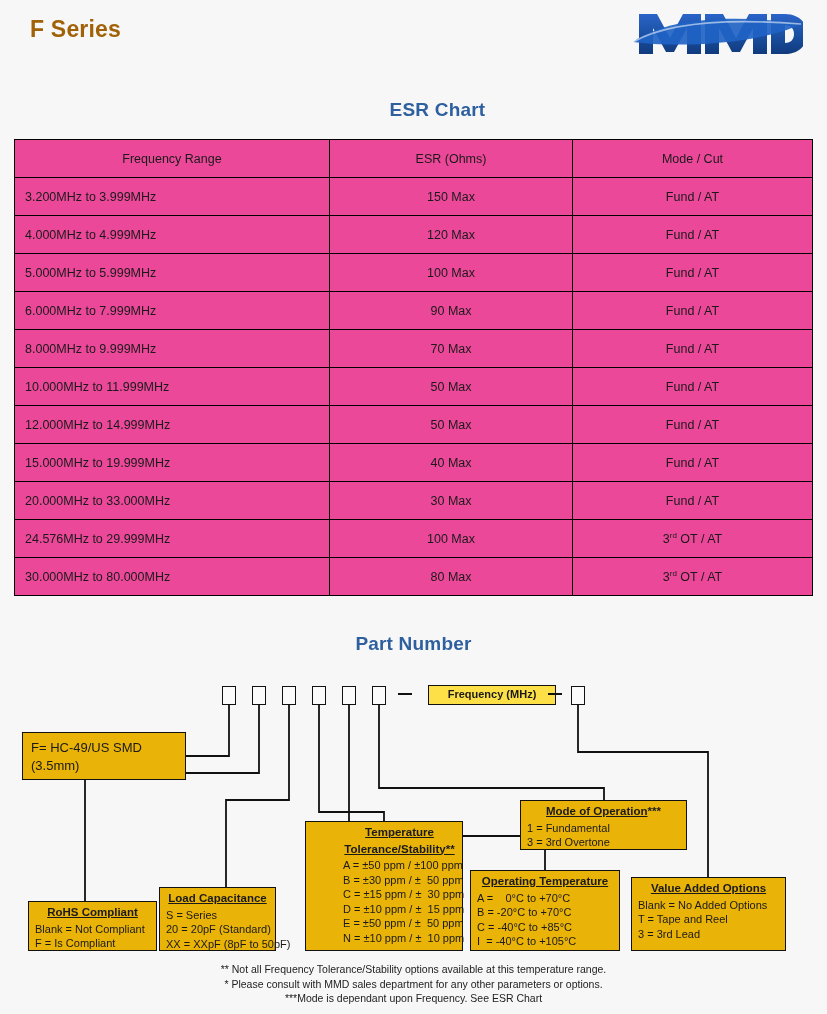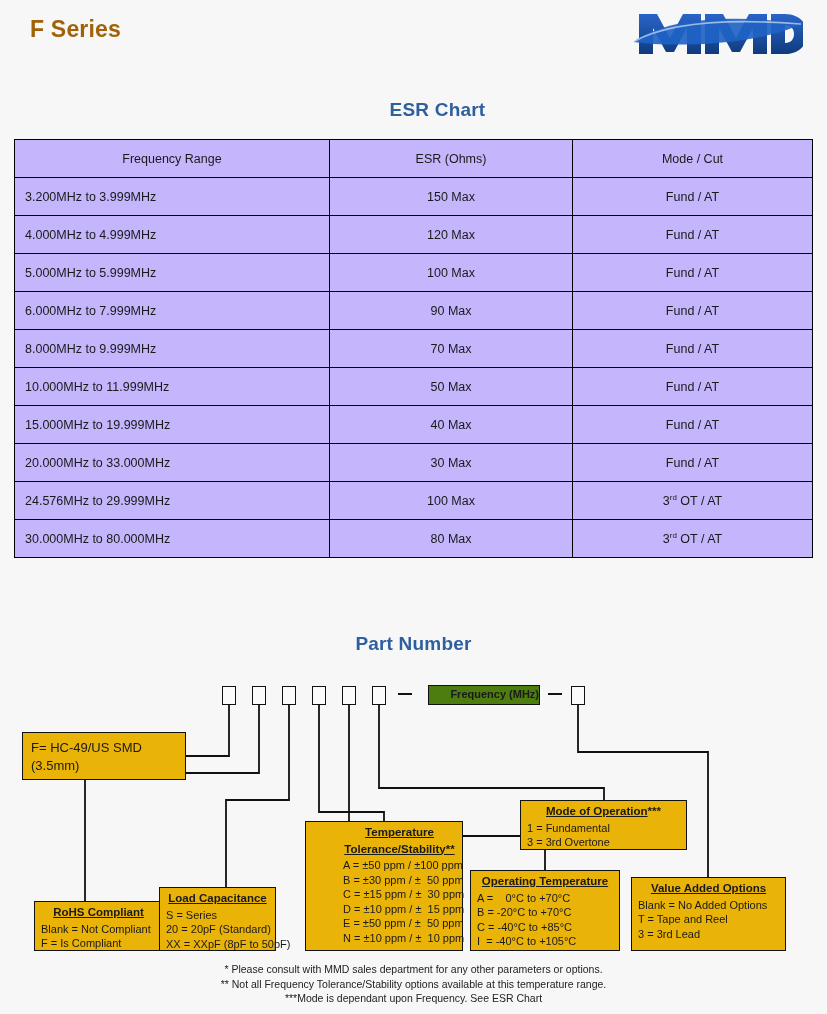--- a/index.html
+++ b/index.html
@@ -49,21 +49,21 @@
   #pn-title  { top: 633px; }
 
   
   #esr-table {
     position: absolute;
     left: 14px;
     top: 139px;
     width: 799px;
     border-collapse: collapse;
     font-size: 12.5px;
-    background: #c4b5fd;
+    background: #ec4899;
   }
   #esr-table th, #esr-table td {
     border: 1.6px solid #000;
     height: 37px;
     padding: 0 10px;
     font-weight: normal;
     vertical-align: middle;
   }
   #esr-table th { text-align: center; }
   #esr-table td.c-freq { text-align: left;   width: 294px; }
@@ -98,28 +98,28 @@
     position: absolute;
     top: 33px;
     width: 14px;
     height: 2px;
     background: #111;
   }
   #freq-box {
     position: absolute;
     top: 25px;
     left: 428px;
-    width: 112px;
+    width: 128px;
     height: 20px;
     border: 1.6px solid #111;
-    background: #4d7c0f;
+    background: #fde047;
     box-sizing: border-box;
     font-size: 11px;
     font-weight: bold;
-    text-align: right;
+    text-align: center;
     line-height: 17px;
   }
 
   .callout {
     position: absolute;
     border: 1.8px solid #111;
     background: #eab308;
     box-sizing: border-box;
     font-size: 11px;
     line-height: 14.5px;
@@ -131,21 +131,21 @@
     font-weight: bold;
     font-size: 11.5px;
     margin-bottom: 2px;
   }
   .callout .co-title u { text-decoration: underline; }
   .callout .co-line { display: block; white-space: pre; }
   .callout.plain { font-size: 13px; line-height: 18px; padding: 6px 8px; }
   .callout.plain .co-line { font-size: 13px; }
 
   #box-body   { left: 22px;  top: 72px;  width: 164px; height: 48px; }
-  #box-rohs   { left: 34px;  top: 241px; width: 129px; height: 50px; }
+  #box-rohs   { left: 28px;  top: 241px; width: 129px; height: 50px; }
   #box-load   { left: 159px; top: 227px; width: 117px; height: 64px; }
   #box-temp   { left: 305px; top: 161px; width: 158px; height: 130px; padding-left: 37px; }
   #box-optemp { left: 470px; top: 210px; width: 150px; height: 81px; }
   #box-mode   { left: 520px; top: 140px; width: 167px; height: 50px; }
   #box-value  { left: 631px; top: 217px; width: 155px; height: 74px; }
 
   
   #footnotes {
     position: absolute;
     left: 0;
@@ -215,20 +215,25 @@
         <td class="c-freq">8.000MHz to 9.999MHz</td>
         <td class="c-esr">70 Max</td>
         <td class="c-mode">Fund / AT</td>
       </tr>
       <tr>
         <td class="c-freq">10.000MHz to 11.999MHz</td>
         <td class="c-esr">50 Max</td>
         <td class="c-mode">Fund / AT</td>
       </tr>
       <tr>
+        <td class="c-freq">12.000MHz to 14.999MHz</td>
+        <td class="c-esr">50 Max</td>
+        <td class="c-mode">Fund / AT</td>
+      </tr>
+      <tr>
         <td class="c-freq">15.000MHz to 19.999MHz</td>
         <td class="c-esr">40 Max</td>
         <td class="c-mode">Fund / AT</td>
       </tr>
       <tr>
         <td class="c-freq">20.000MHz to 33.000MHz</td>
         <td class="c-esr">30 Max</td>
         <td class="c-mode">Fund / AT</td>
       </tr>
       <tr>
@@ -323,16 +328,16 @@
 
   <div class="callout" id="box-value">
     <span class="co-title"><u>Value Added Options</u></span>
     <span class="co-line">Blank = No Added Options</span>
     <span class="co-line">T = Tape and Reel</span>
     <span class="co-line">3 = 3rd Lead</span>
   </div>
 </div>
 
 <div id="footnotes">
+  <div>** Not all Frequency Tolerance/Stability options available at this temperature range.</div>
   <div>* Please consult with MMD sales department for any other parameters or options.</div>
-  <div>** Not all Frequency Tolerance/Stability options available at this temperature range.</div>
   <div>***Mode is dependant upon Frequency. See ESR Chart</div>
 </div>
 
 </body></html>

